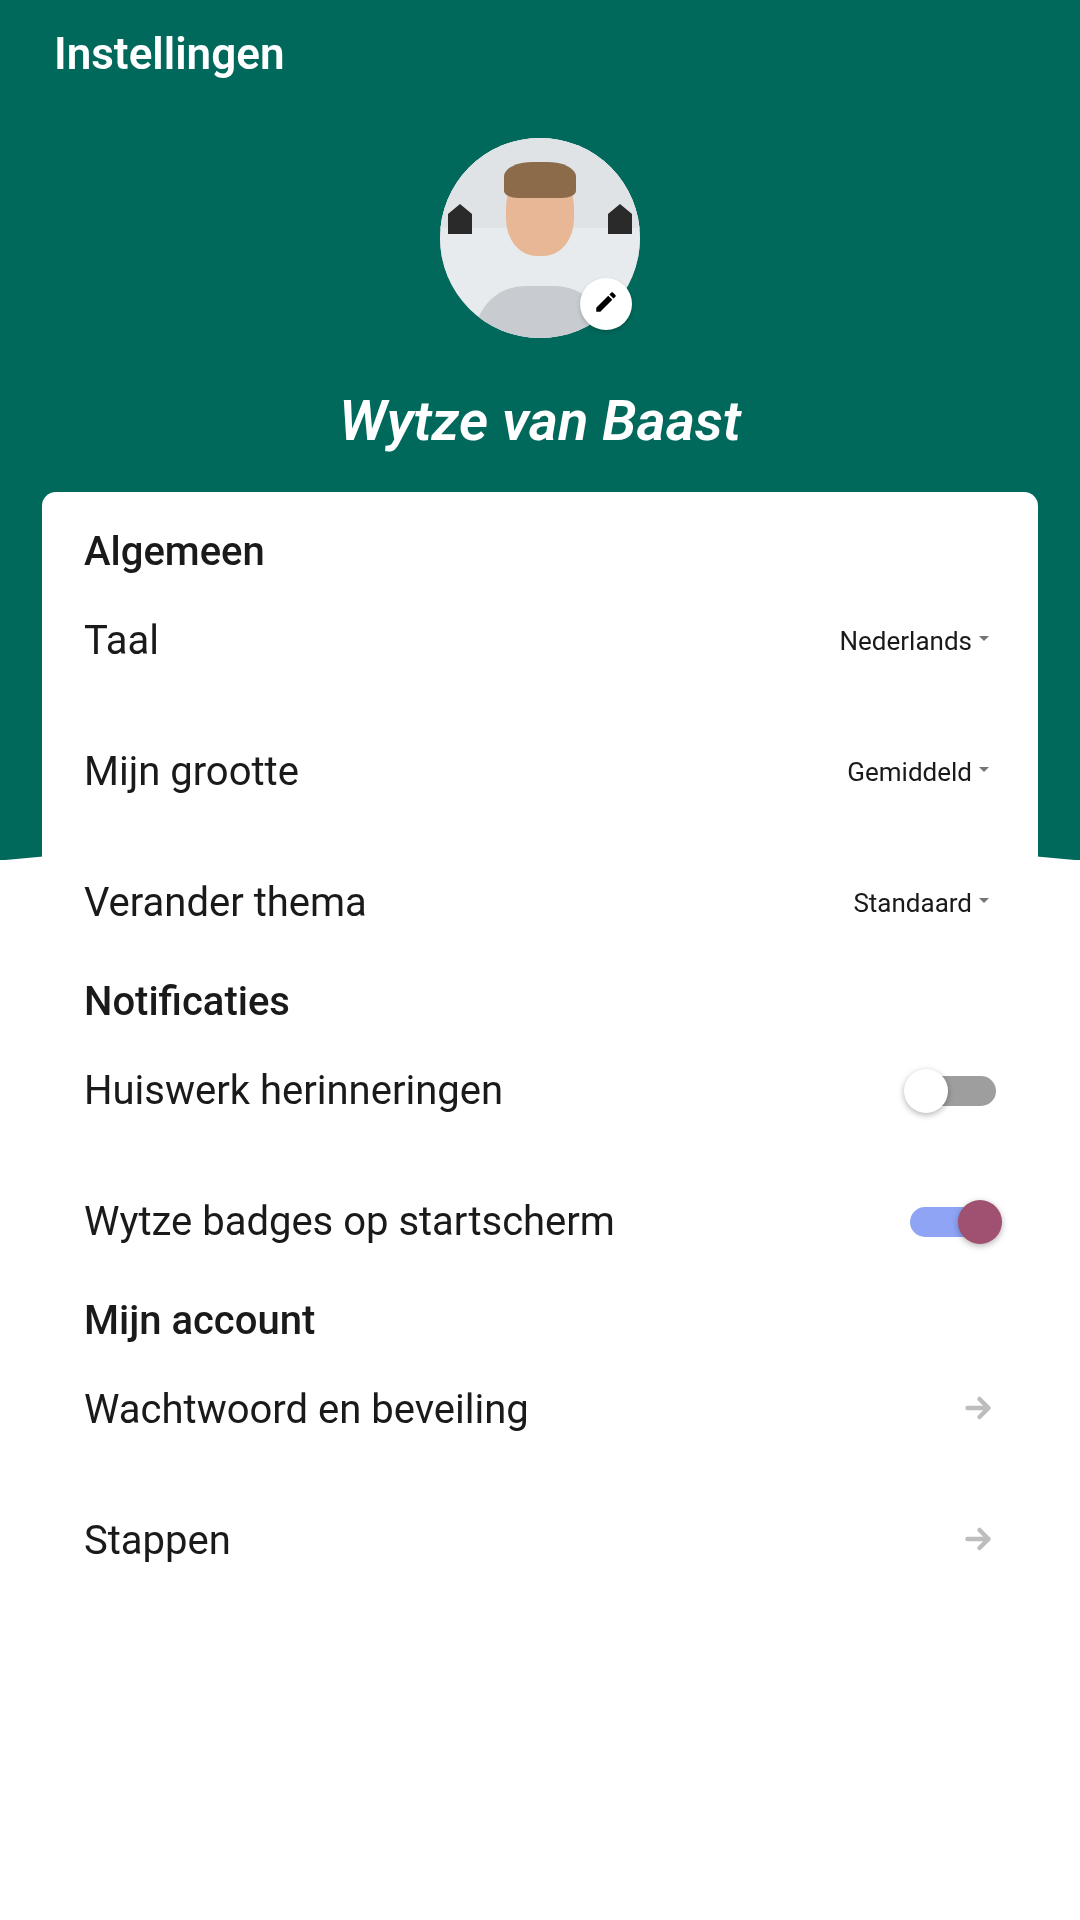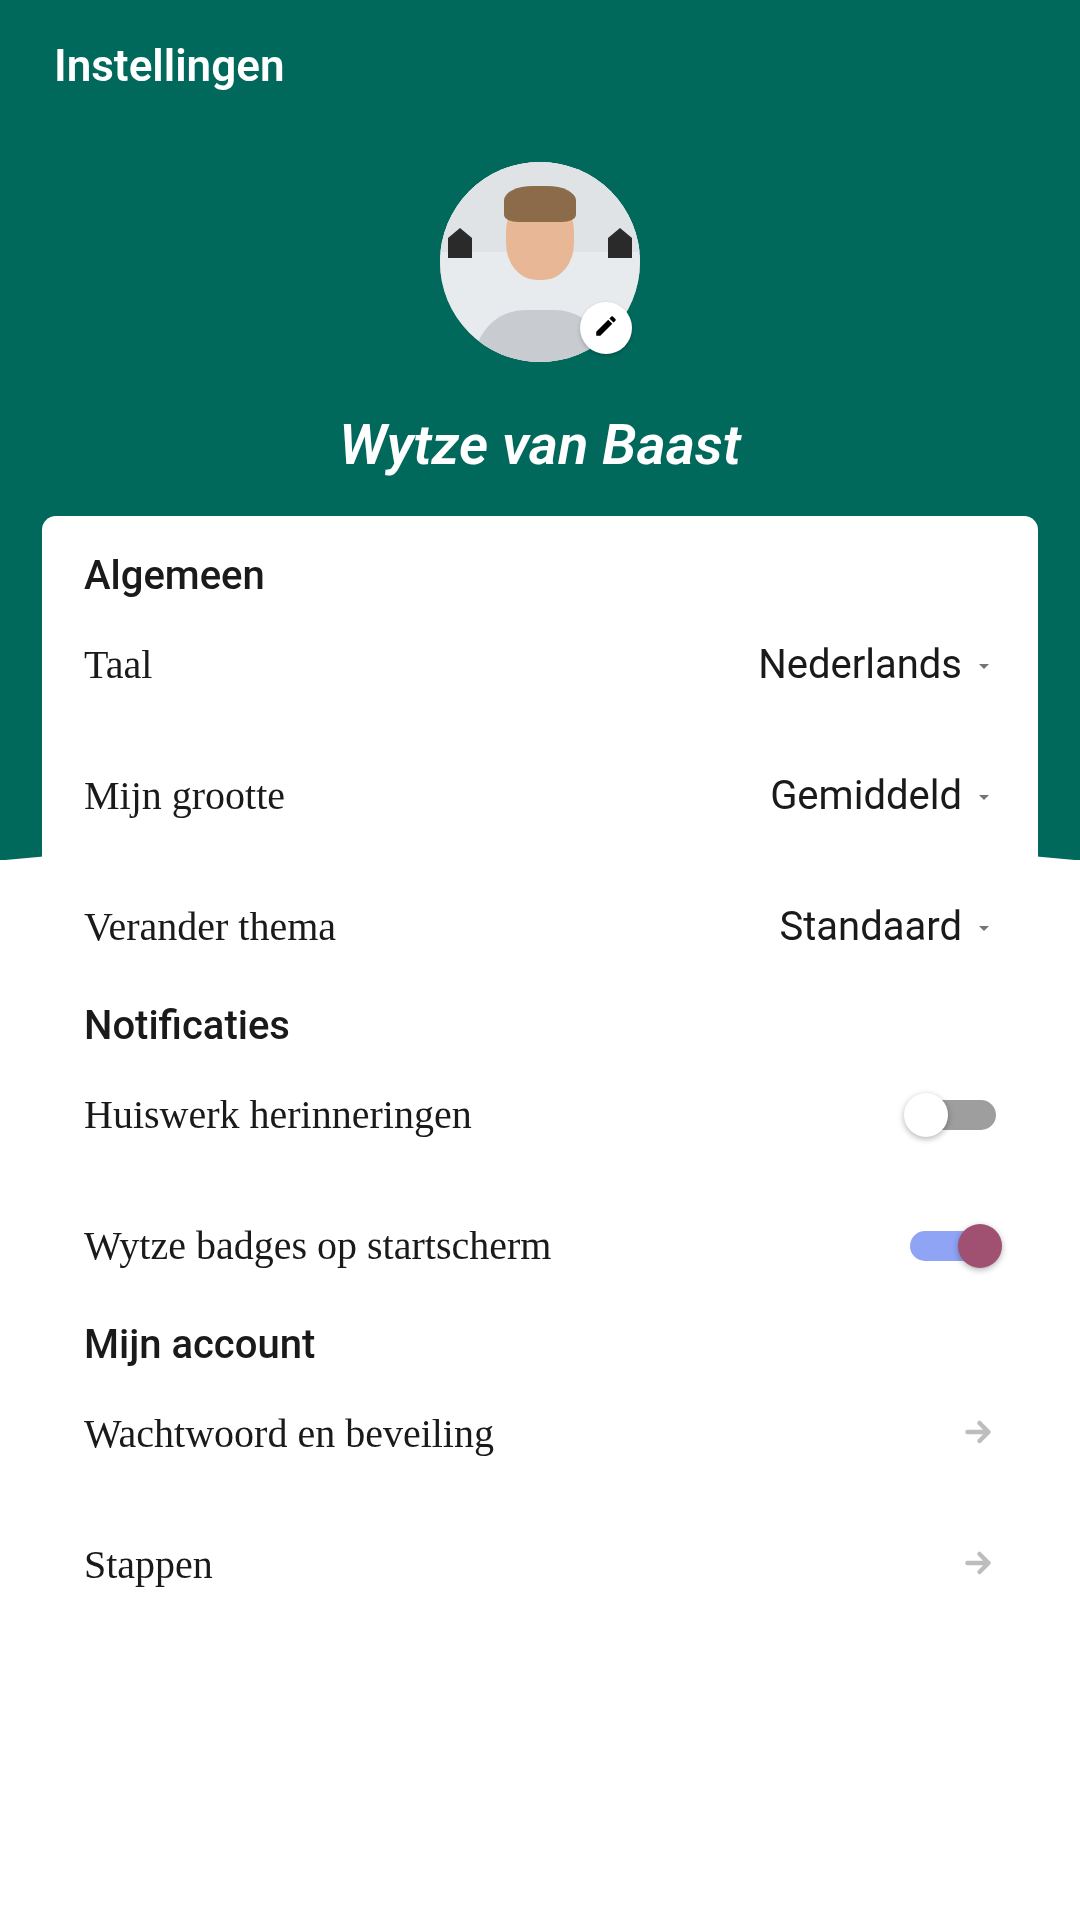--- a/index.html
+++ b/index.html
@@ -37,21 +37,21 @@
       background: linear-gradient(to bottom right, transparent 49%, #ffffff 50%) left / 50.1% 100% no-repeat,
                   linear-gradient(to bottom left, transparent 49%, #ffffff 50%) right / 50.1% 100% no-repeat;
     }
     
     .page-title {
       position: relative;
       z-index: 1;
       color: #ffffff;
       font-size: 44px;
       font-weight: 600;
-      padding: 40px 54px;
+      padding: 28px 54px;
     }
     
     .profile-section {
       position: relative;
       z-index: 1;
       display: flex;
       flex-direction: column;
       align-items: center;
       padding-top: 30px;
     }
@@ -188,28 +188,26 @@
       justify-content: space-between;
       align-items: center;
       padding: 42px 0;
       cursor: pointer;
     }
     
     .setting-label {
       font-size: 40px;
       font-weight: 400;
       color: #1a1a1a;
-      font-family: Liberation Serif, serif;
     }
     
     .setting-value {
       display: flex;
       align-items: center;
-      gap: 10px;
-      font-size: 40px;
+      font-size: 26px;
       font-weight: 400;
       color: #1a1a1a;
     }
     
     .dropdown-icon svg {
       width: 24px;
       height: 24px;
       fill: #757575;
     }
     

